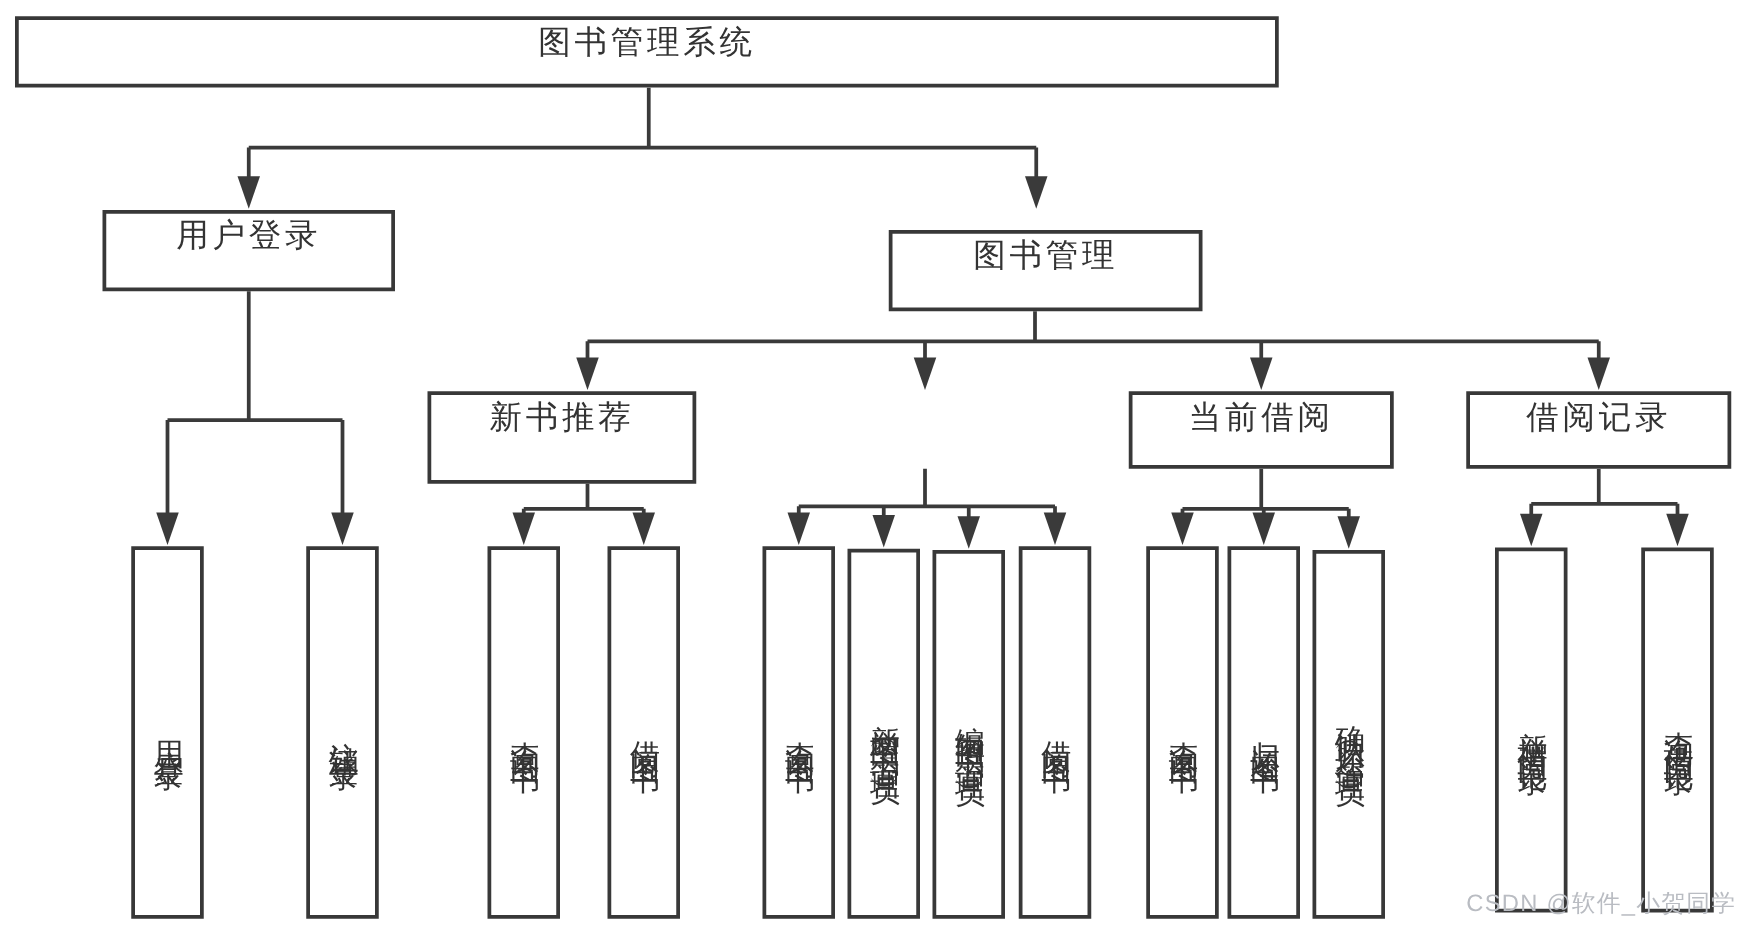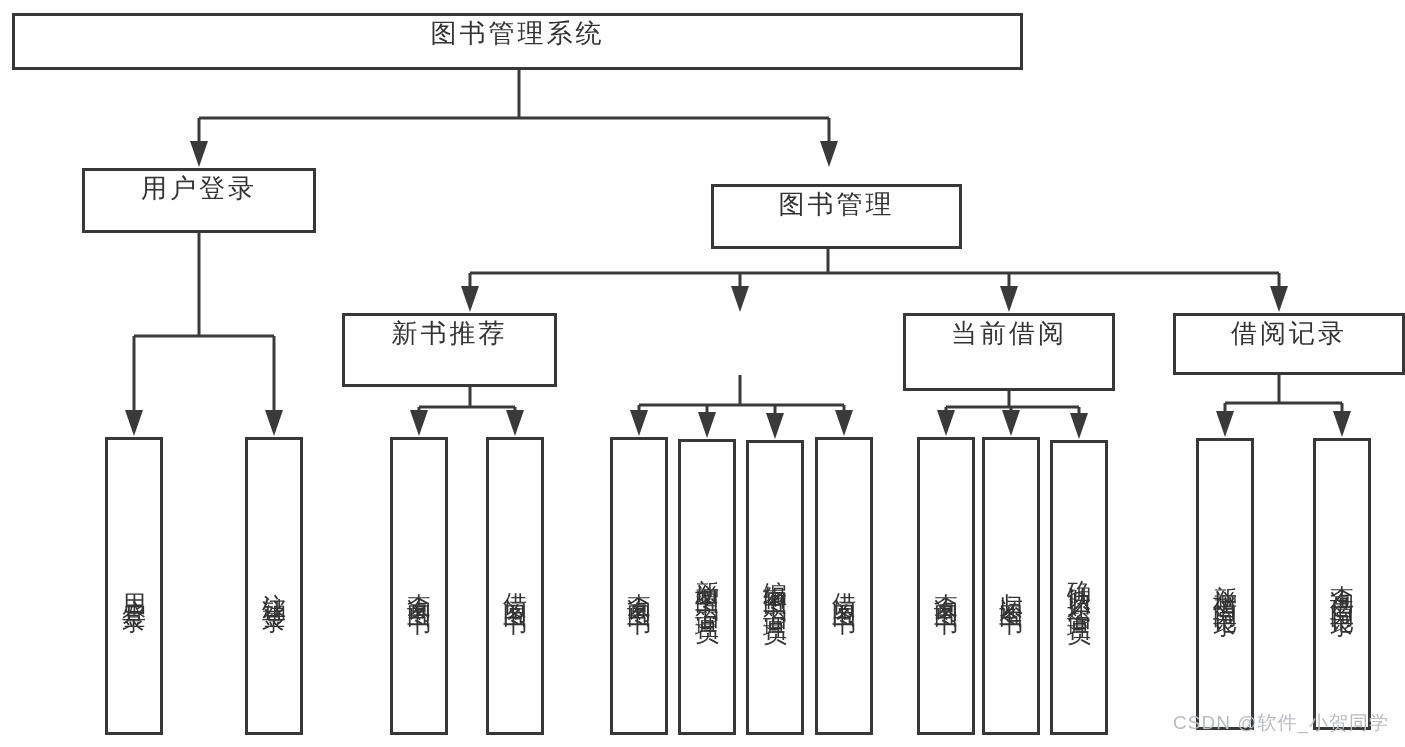--- a/index.html
+++ b/index.html
@@ -92,24 +92,24 @@
   <div class="hbox" style="left:82px;top:168px;width:234px;height:65px">
     <span>用户登录</span>
   </div>
   <div class="hbox" style="left:711px;top:184px;width:251px;height:65px">
     <span>图书管理</span>
   </div>
 
   <div class="hbox" style="left:342px;top:313px;width:215px;height:74px">
     <span>新书推荐</span>
   </div>
-  <div class="hbox" style="left:903px;top:313px;width:212px;height:78px">
+  <div class="hbox" style="left:903px;top:313px;width:212px;height:62px">
     <span>当前借阅</span>
   </div>
-  <div class="hbox" style="left:1173px;top:313px;width:232px;height:62px">
+  <div class="hbox" style="left:1173px;top:313px;width:212px;height:62px">
     <span>借阅记录</span>
   </div>
 
   <div class="vbox" style="left:105px;top:437px;width:58px;height:298px">
     <span>用户登录</span>
   </div>
   <div class="vbox" style="left:245px;top:437px;width:58px;height:298px">
     <span>注销登录</span>
   </div>
 

